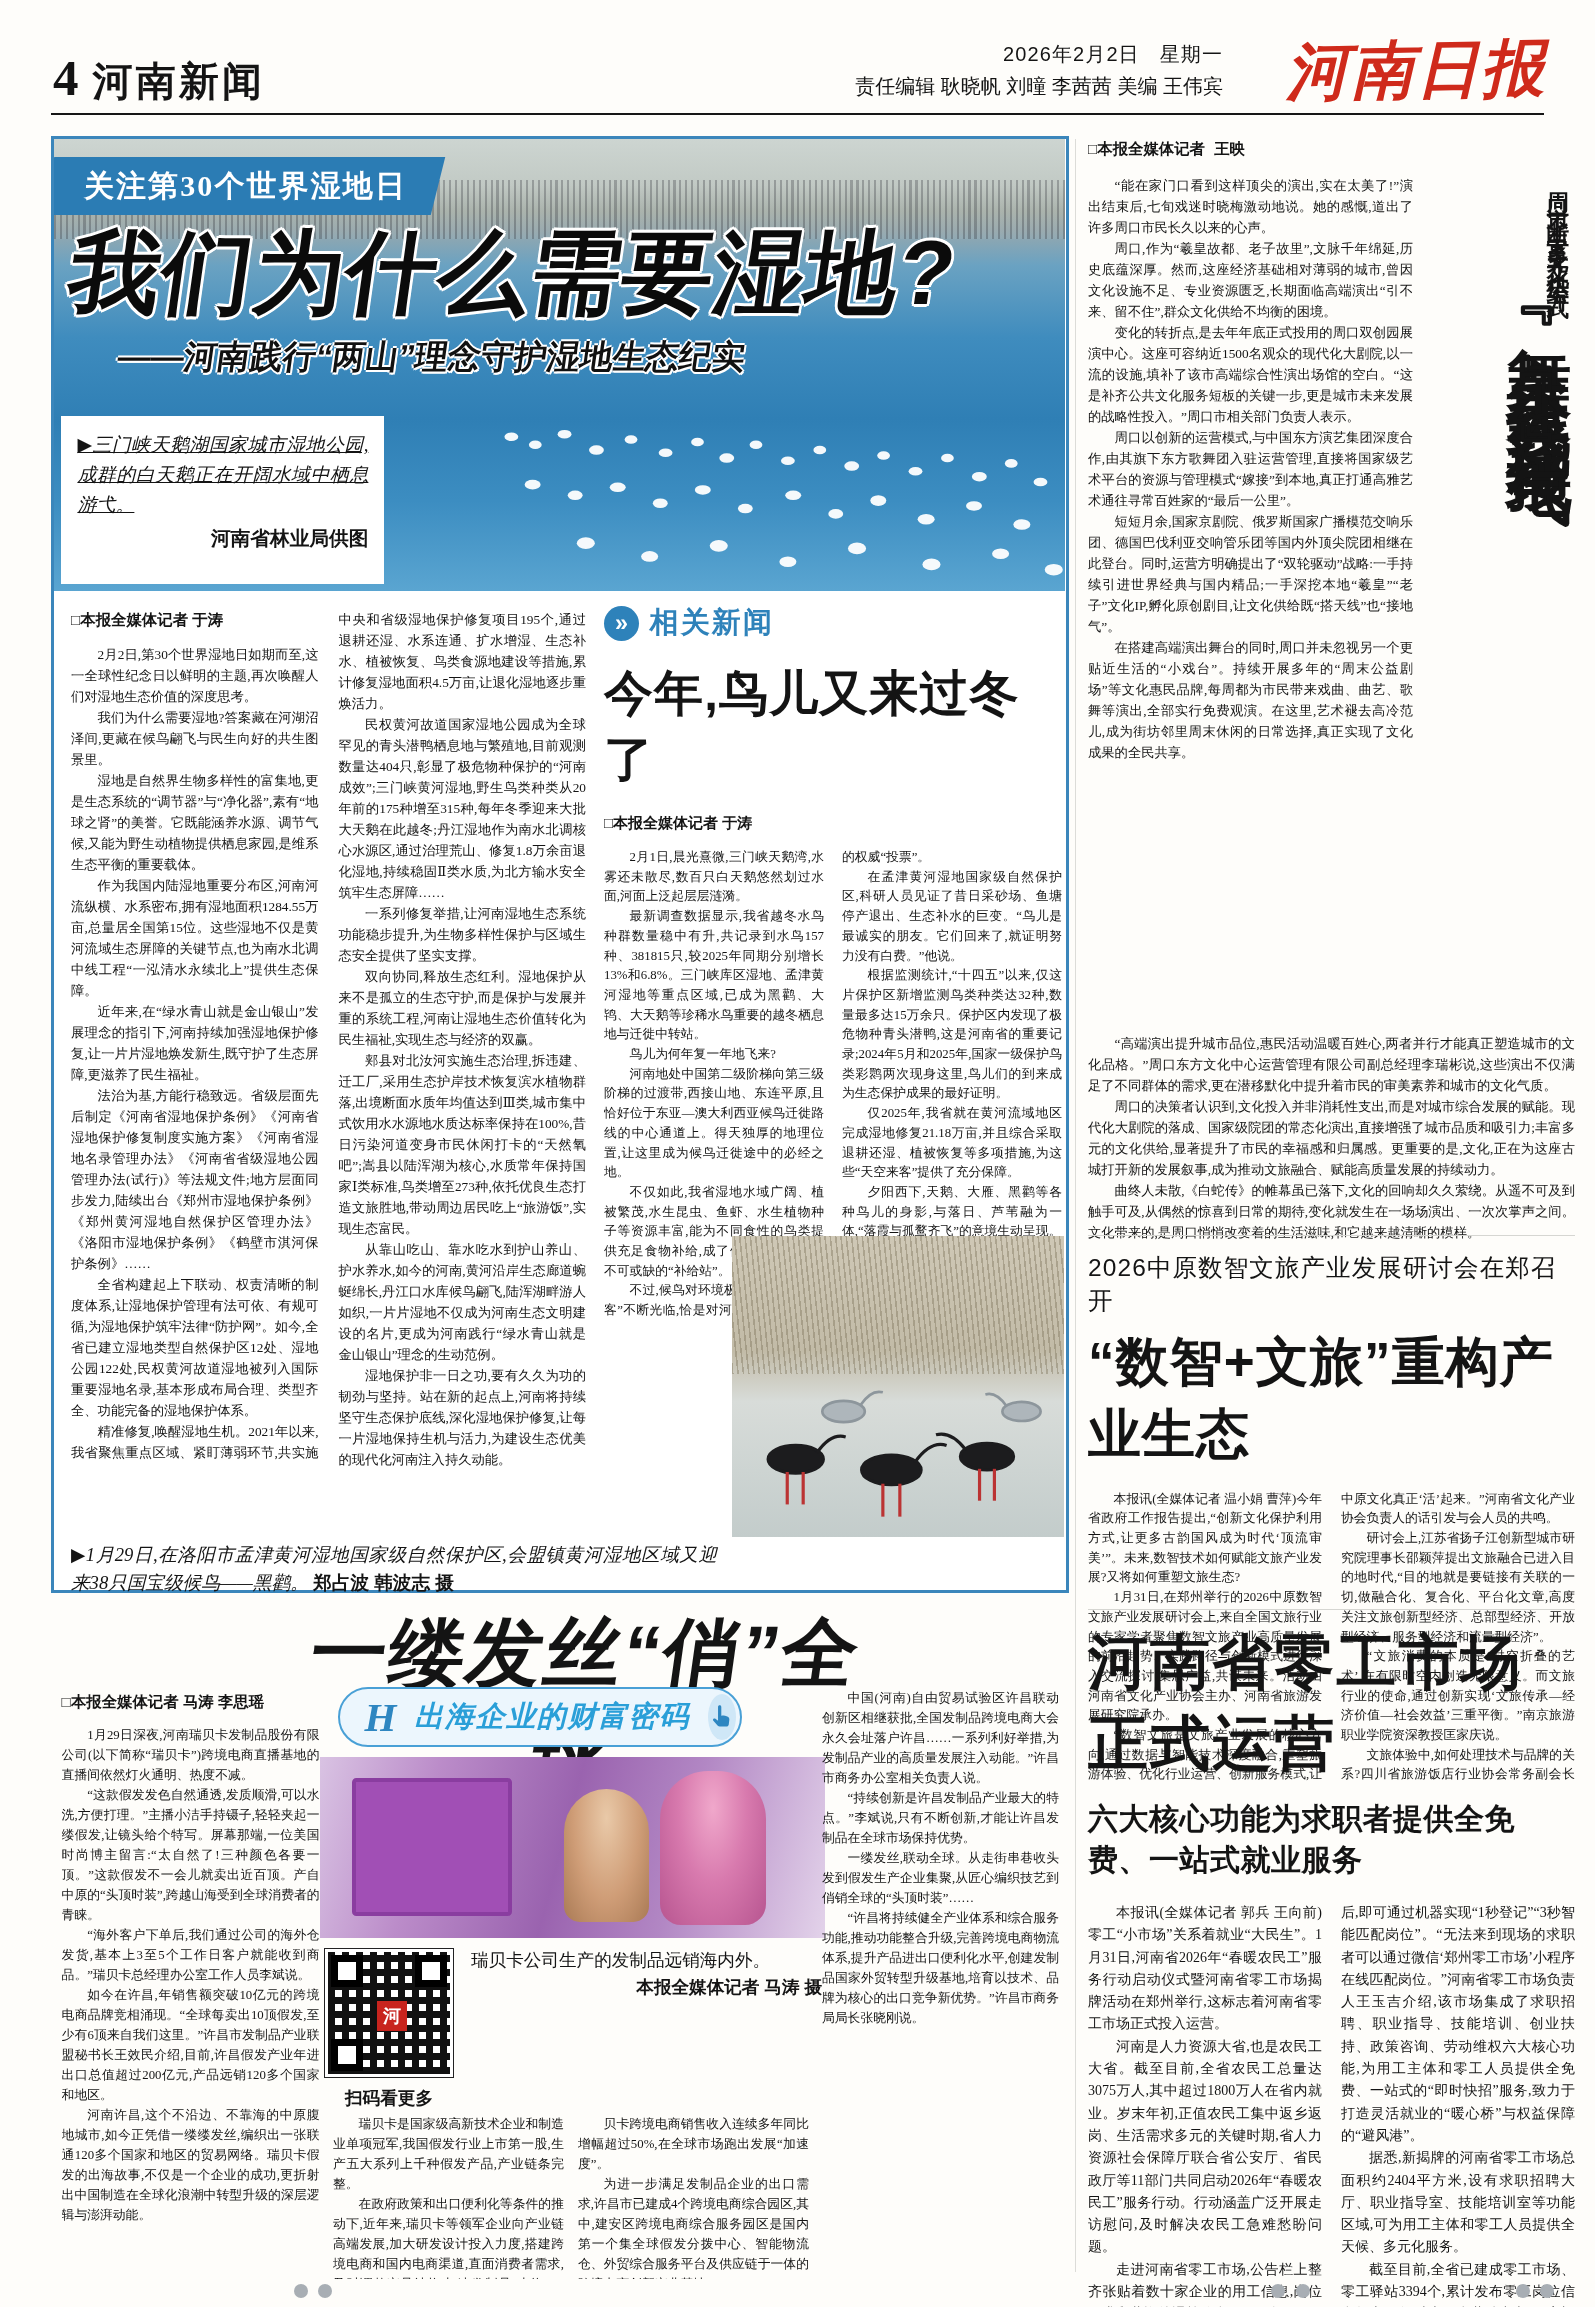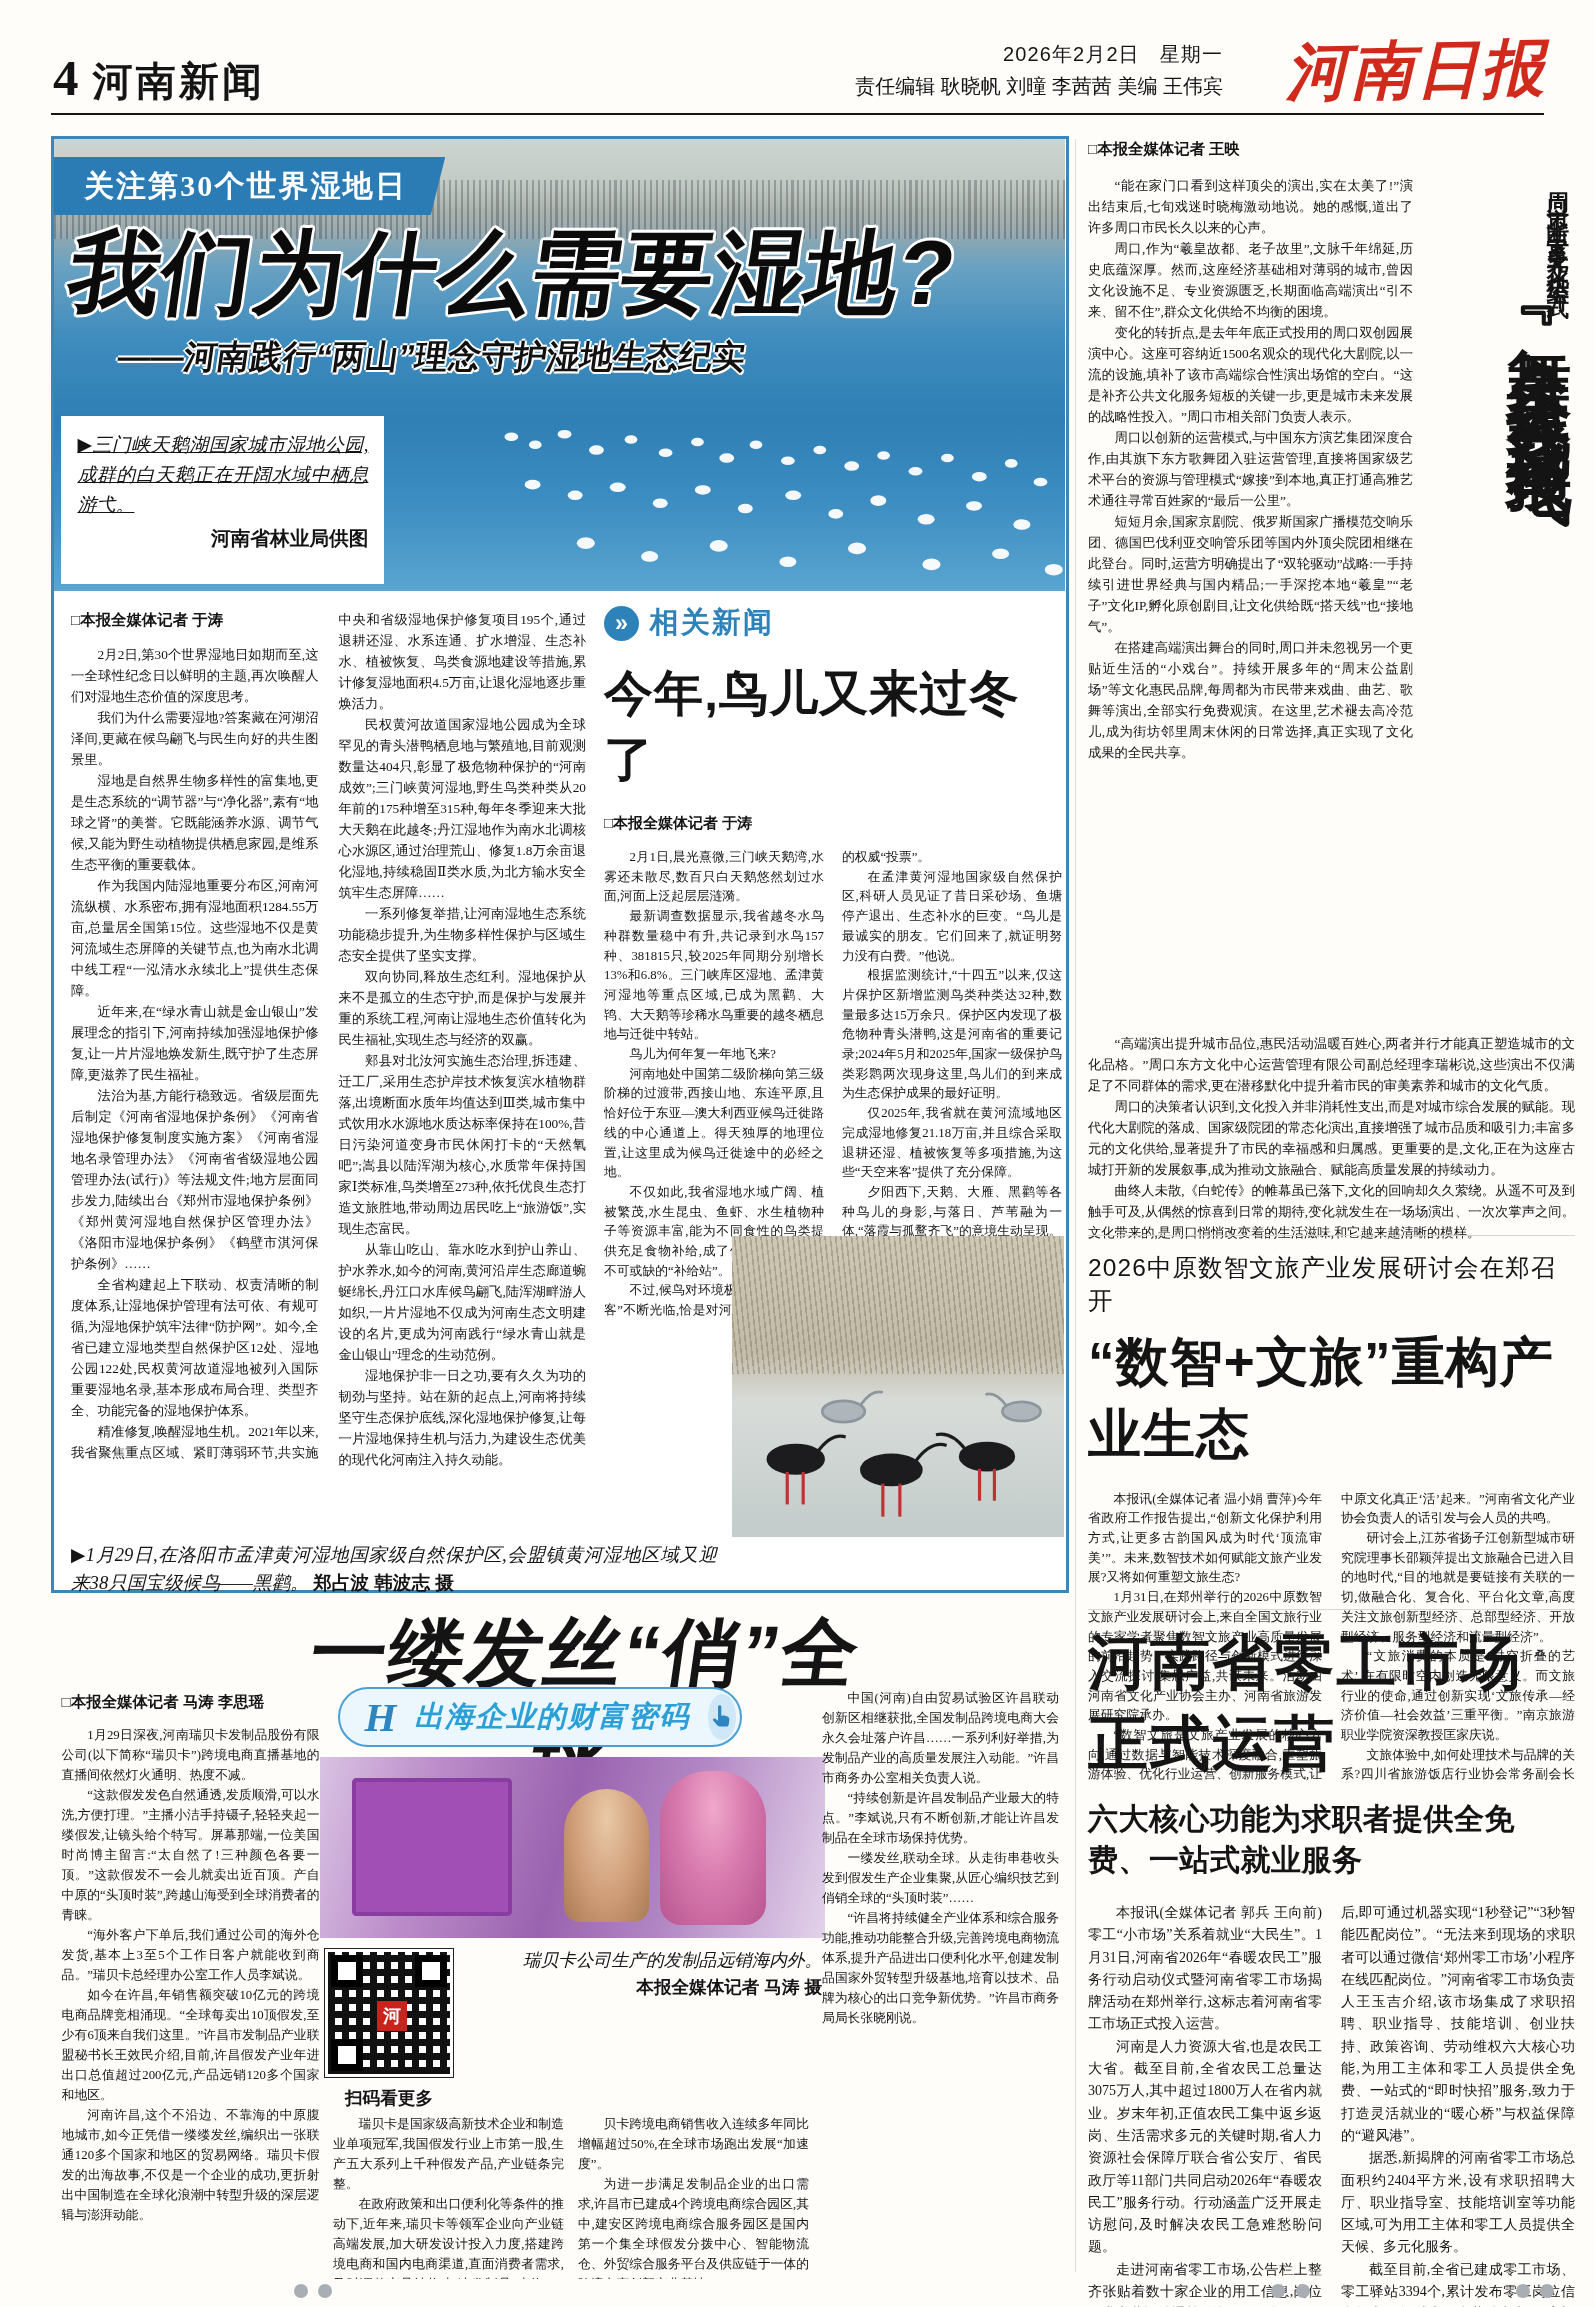--- a/index.html
+++ b/index.html
@@ -52,21 +52,21 @@
   .rel-head{margin-top:18px;font-size:49px;font-weight:900;letter-spacing:1.1px;font-family:"Liberation Sans","DejaVu Sans",sans-serif;}
   .rel-byline{margin-top:21px;font-size:15px;font-weight:700;font-family:"Liberation Sans","DejaVu Sans",sans-serif;}
   .rel-cols{margin-top:15px;height:500px;overflow:hidden;column-count:2;column-gap:18px;font-size:12.8px;line-height:19.7px;}
   .birdphoto{position:absolute;left:678px;top:1097px;width:332px;height:301px;overflow:hidden;
       background:linear-gradient(180deg,#cfc8b6 0%,#c2bba7 38%,#d8dcd9 55%,#cdd4d2 78%,#c3cccb 100%);}
   .birdreeds{position:absolute;left:0;top:0;width:100%;height:46%;opacity:.5;
       background:repeating-linear-gradient(84deg,rgba(120,110,85,.8) 0 1.6px,transparent 1.6px 5.3px);}
 
   
   .zk{position:absolute;left:1088px;top:139px;width:487px;}
-  .zk-byline{font-size:15.4px;font-weight:700;font-family:Liberation Serif, serif;}
+  .zk-byline{font-size:15.4px;font-weight:700;font-family:Liberation Mono, monospace;}
   .zk-row{display:flex;margin-top:15px;}
   .zk-text{width:325px;height:835px;overflow:hidden;font-size:13.3px;line-height:21px;}
   .zk-vwrap{width:160px;height:851px;writing-mode:vertical-rl;display:flex;justify-content:flex-start;padding-left:3.2px;}
   .zk-kicker{font-size:22.3px;font-weight:700;letter-spacing:7.4px;margin-left:9.6px;font-family:"Liberation Sans","DejaVu Sans",sans-serif;}
   .zk-vh{font-size:65px;font-weight:900;letter-spacing:9.6px;line-height:1.05;font-family:"Liberation Sans","DejaVu Sans",sans-serif;margin-left:5.3px;}
   .zk-tail{margin-top:7.4px;width:487px;height:229px;overflow:hidden;font-size:13.3px;line-height:21px;}
 
   
   .sz{position:absolute;left:1088px;top:1251px;width:487px;}
   .sz-kicker{font-size:24.5px;font-weight:500;letter-spacing:1.1px;font-family:"Liberation Sans","DejaVu Sans",sans-serif;}
@@ -84,21 +84,21 @@
   .badge-h{font-size:41px;font-weight:900;font-style:italic;color:#2e86c1;}
   .badge-text{font-size:29px;font-weight:900;font-style:italic;color:#2a9fd8;letter-spacing:1.6px;font-family:"Liberation Sans","DejaVu Sans",sans-serif;white-space:nowrap;}
   .badge-hand{margin-left:auto;width:46px;height:46px;border-radius:50%;background:#cfe7f7;display:flex;align-items:center;justify-content:center;}
   .hphoto{position:absolute;left:269px;top:154px;width:505px;height:181px;overflow:hidden;
       background:linear-gradient(105deg,#d9c3e3 0%,#bb8cc9 22%,#9a63af 48%,#b287c4 70%,#e3d3ea 100%);}
   .hp-cab{position:absolute;left:32px;top:21px;width:160px;height:138px;background:#a14fb5;border:4.3px solid #8a3da0;border-radius:4.3px;}
   .hp-wig1{position:absolute;right:59px;top:14px;width:106px;height:154px;border-radius:48px 48px 21px 21px;
       background:radial-gradient(ellipse at 50% 24%,#f0a8cb 0%,#d87aae 45%,#b75590 100%);}
   .hp-wig2{position:absolute;right:176px;top:32px;width:85px;height:133px;border-radius:43px 43px 16px 16px;
       background:radial-gradient(ellipse at 50% 22%,#e9c9a8 0%,#cf9d77 55%,#a97a55 100%);}
-  .hcap1{position:absolute;left:420px;top:345px;width:351px;text-align:right;font-size:17.6px;font-style:italic;}
+  .hcap1{position:absolute;left:420px;top:345px;width:351px;text-align:left;font-size:17.6px;}
   .hcap2{position:absolute;left:420px;top:372px;width:351px;text-align:right;font-size:17.6px;font-weight:700;font-family:"Liberation Sans","DejaVu Sans",sans-serif;}
   .qr{position:absolute;left:274px;top:346px;width:128px;height:128px;background:
       repeating-linear-gradient(0deg,#111 0 7px,transparent 7px 14px),
       repeating-linear-gradient(90deg,#111 0 7px,#fff 7px 14px);border:3.2px solid #fff;outline:1.1px solid #222;}
   .qr-eye{position:absolute;width:32px;height:32px;background:#fff;border:7.4px solid #000;}
   .qr-c{position:absolute;left:49px;top:49px;width:30px;height:30px;background:#c8241e;color:#fff;font-size:18px;font-weight:700;
       display:flex;align-items:center;justify-content:center;font-family:"Liberation Sans","DejaVu Sans",sans-serif;}
   .qr-label{position:absolute;left:269px;top:483px;width:138px;text-align:center;font-size:17.6px;font-weight:700;font-family:"Liberation Sans","DejaVu Sans",sans-serif;}
 
   

